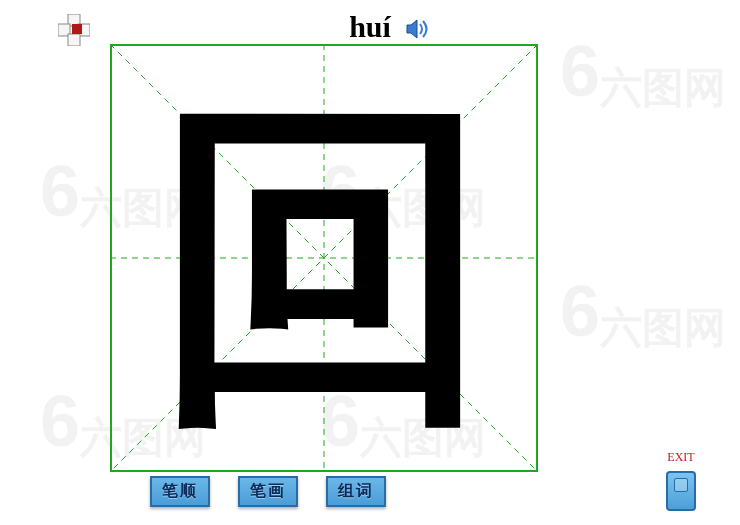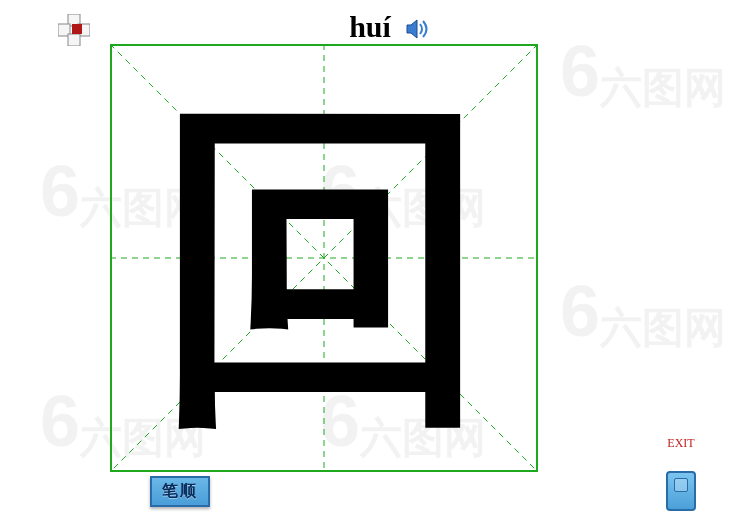--- a/index.html
+++ b/index.html
@@ -115,21 +115,21 @@
       position: absolute;
       right: 44px;
       bottom: 14px;
       text-align: center;
       cursor: pointer;
     }
     .exit-label {
       font-family: "Times New Roman", serif;
       font-size: 12px;
       color: #c02020;
-      margin-bottom: 20px;
+      margin-bottom: 6px;
     }
     .exit-icon {
       width: 30px;
       height: 40px;
       background: linear-gradient(#7cc4f0, #4ba0d8);
       border: 2px solid #2a6ca8;
       border-radius: 4px;
       margin: 0 auto;
       position: relative;
     }
@@ -186,18 +186,20 @@
     <line x1="0" y1="0" x2="428" y2="428" stroke="#1ea81e" stroke-width="1" stroke-dasharray="6,5"></line>
     <line x1="428" y1="0" x2="0" y2="428" stroke="#1ea81e" stroke-width="1" stroke-dasharray="6,5"></line>
     <line x1="214" y1="0" x2="214" y2="428" stroke="#1ea81e" stroke-width="1" stroke-dasharray="6,5"></line>
     <line x1="0" y1="214" x2="428" y2="214" stroke="#1ea81e" stroke-width="1" stroke-dasharray="6,5"></line>
   </svg>
   <div class="character">回</div>
 </div>
 
 <div class="button-row">
   <button class="btn">笔顺</button>
+  <button class="btn">笔画</button>
+  <button class="btn">组词</button>
 </div>
 
 <div class="exit-area">
   <div class="exit-label">EXIT</div>
   <div class="exit-icon"></div>
 </div>
 
 </body></html>

